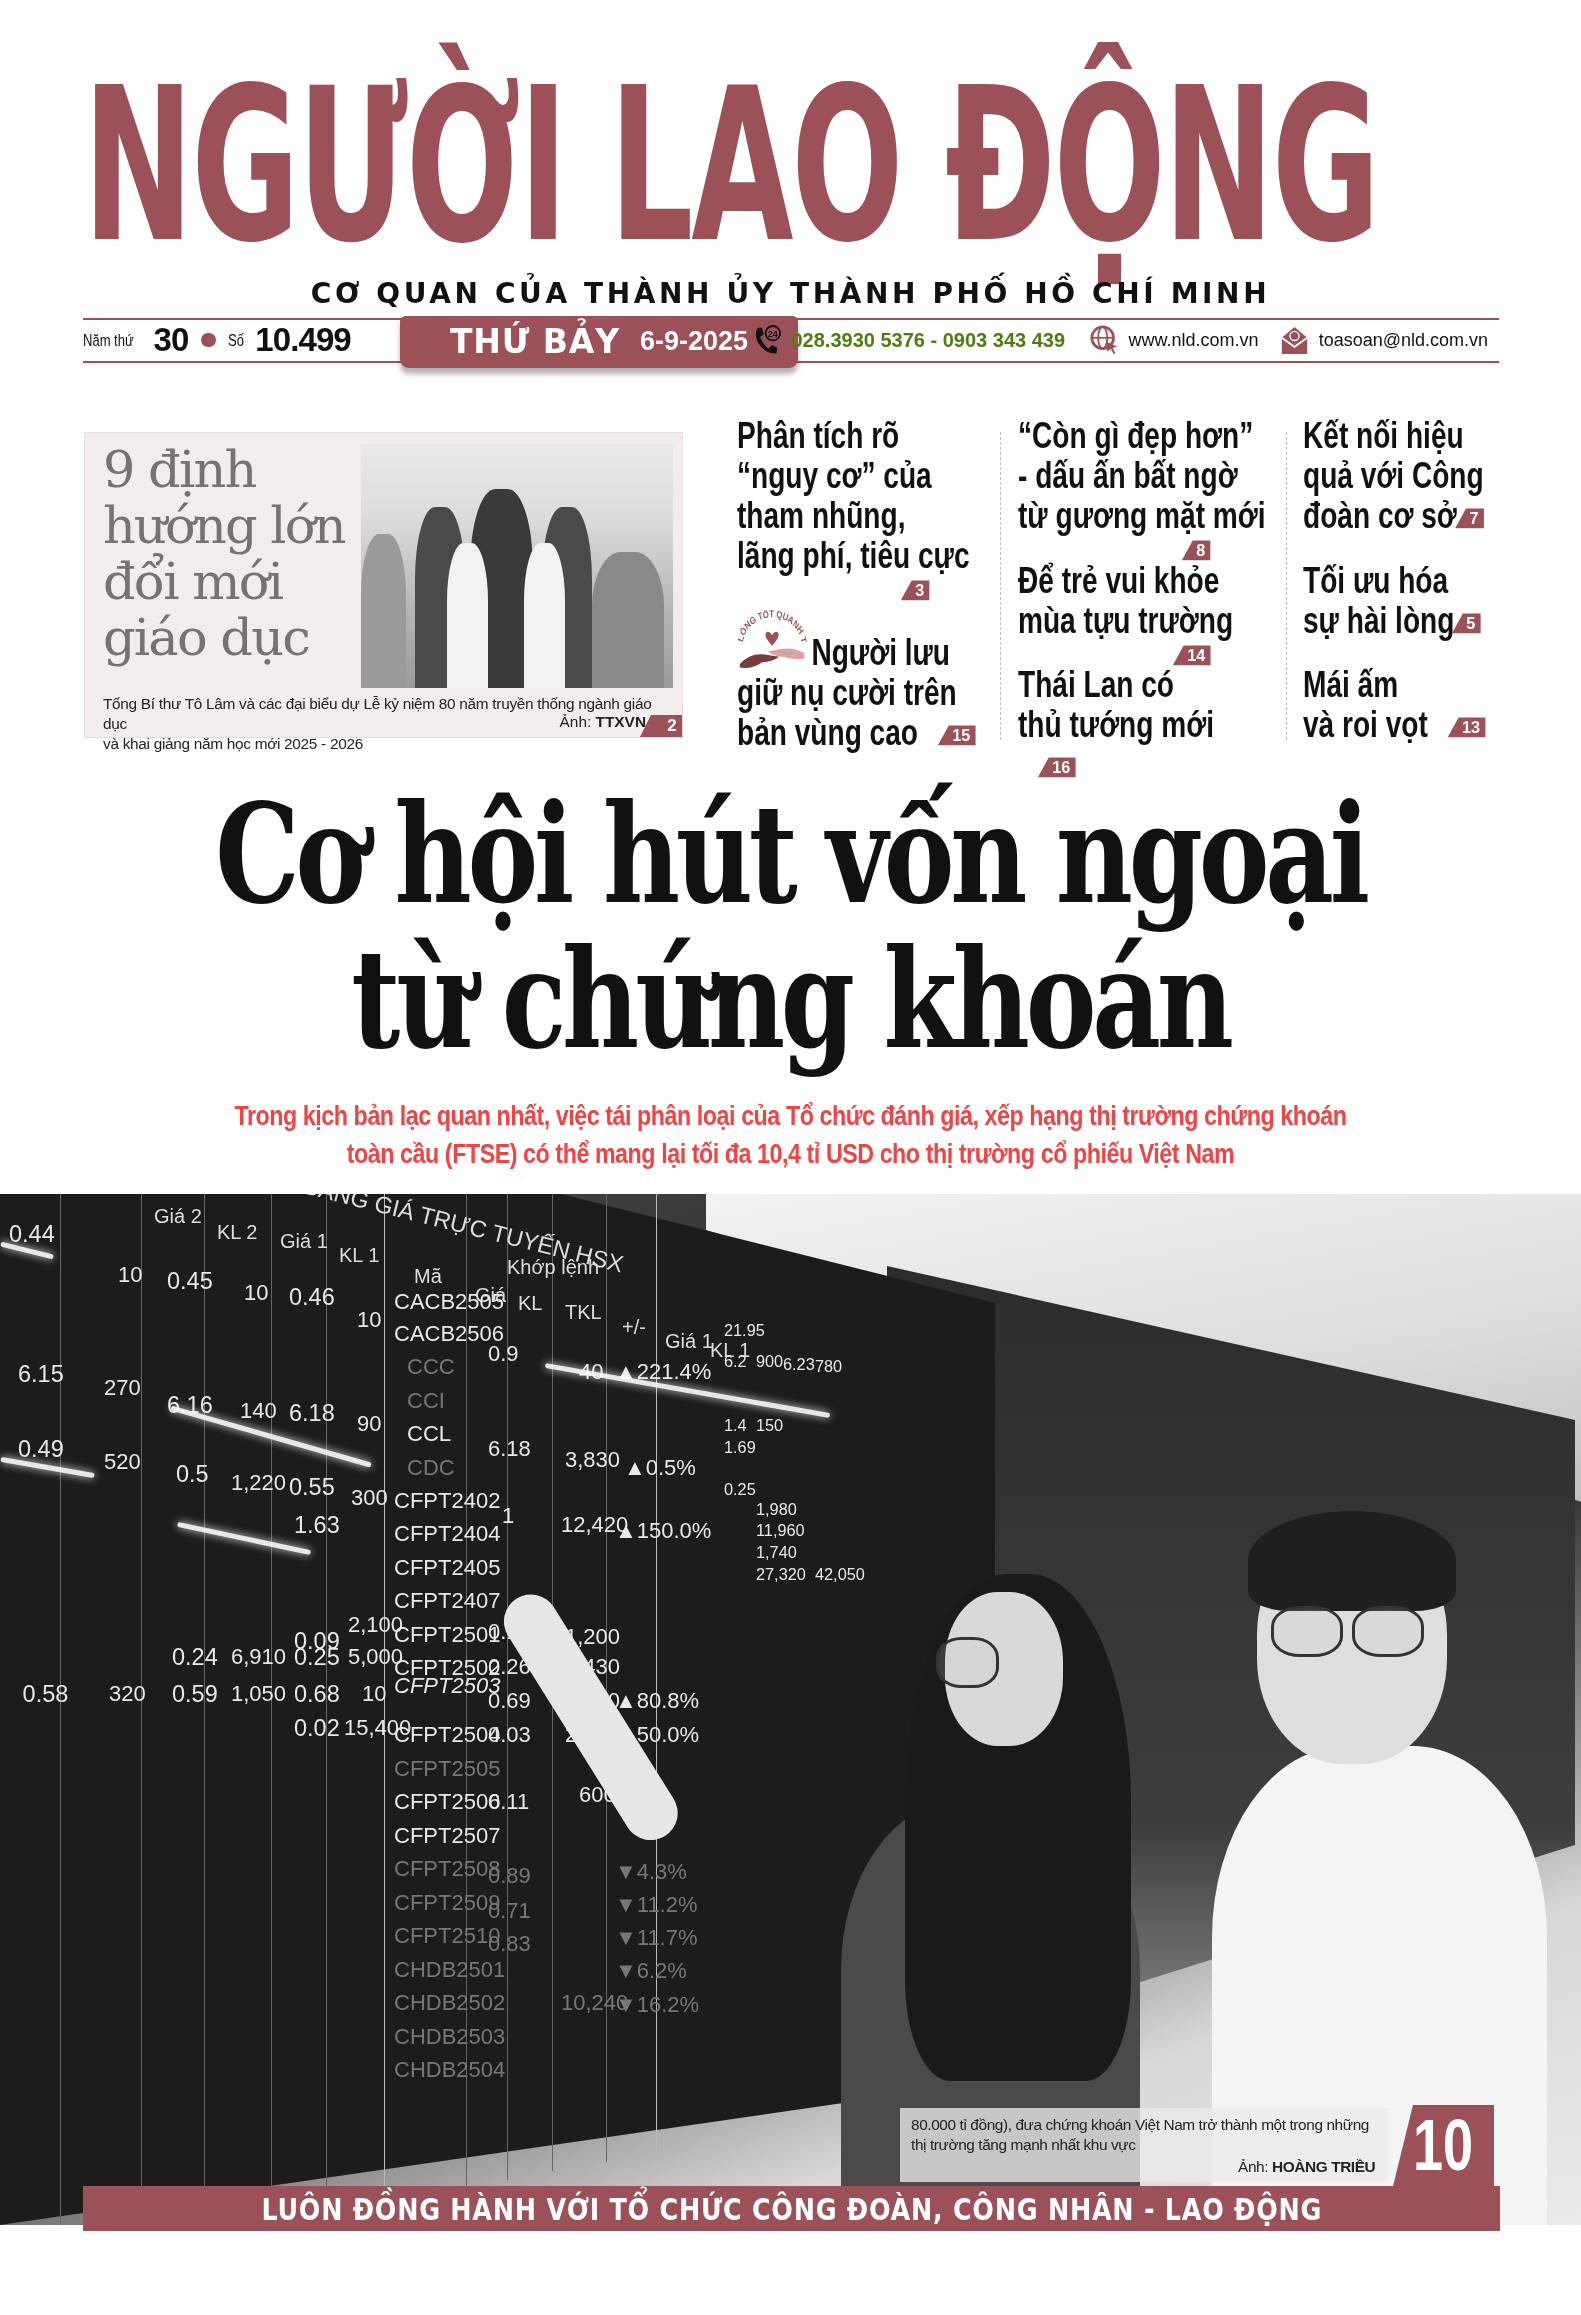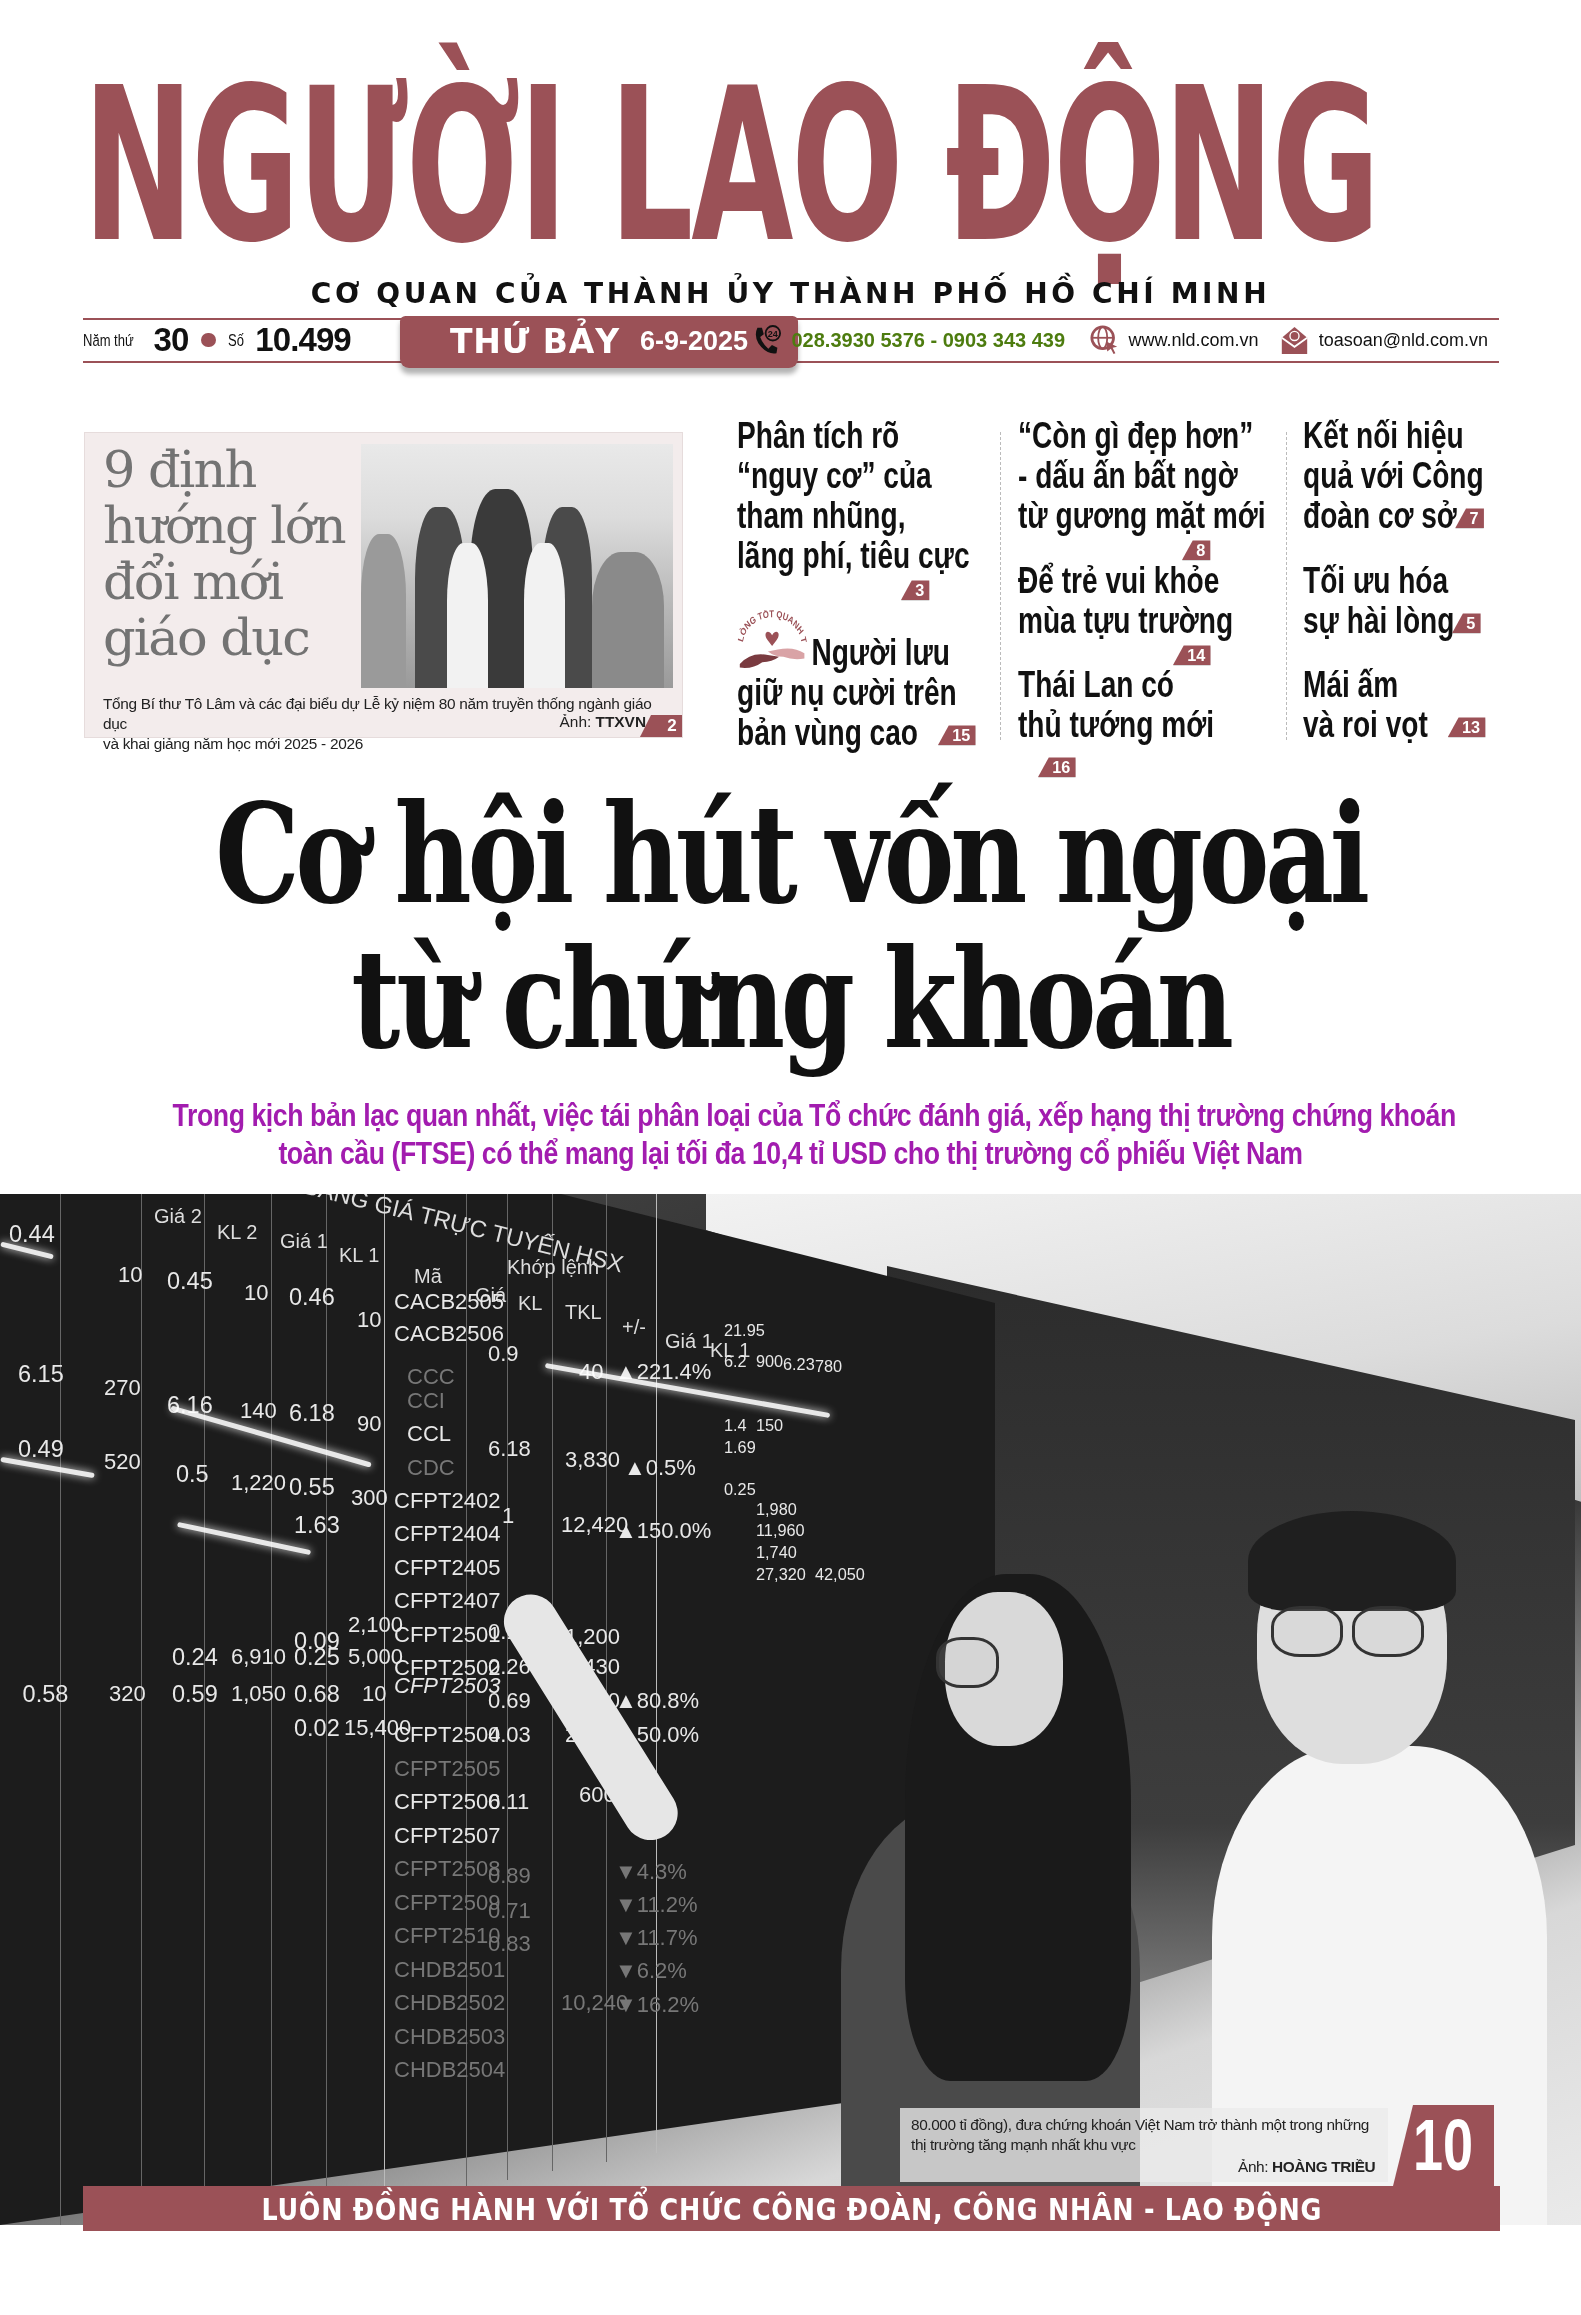--- a/index.html
+++ b/index.html
@@ -105,22 +105,22 @@
 
   
   .headline {
     position: absolute; left: 0; top: 782px; width: 1581px; text-align: center;
     font-family: "DejaVu Serif", serif; font-weight: bold; color: #111;
     font-size: 136px; line-height: 145px; letter-spacing: -5.4px;
   }
   .headline div { transform: scaleX(0.78); transform-origin: center; white-space: nowrap; }
   .sapo {
     position: absolute; left: 72px; top: 1097px; width: 1437px; text-align: center;
-    font-family: "Liberation Sans", sans-serif; font-weight: bold; font-size: 31px; line-height: 38px;
-    color: #a21caf; letter-spacing: -0.5px;
+    font-family: "Liberation Sans", sans-serif; font-weight: bold; font-size: 27px; line-height: 38px;
+    color: #ef4444; letter-spacing: -0.5px;
   }
   .sapo div { transform: scaleX(0.86); transform-origin: center; white-space: nowrap; }
 
   
   .photo {
     position: absolute; left: 0; top: 1194px; width: 1581px; height: 1031px; overflow: hidden;
     background: linear-gradient(160deg, #4a4a4a 0%, #2a2a2a 35%, #3a3a3a 55%, #d8d8d8 80%, #eaeaea 100%);
   }
   .board {
     position: absolute; left: 0; top: 0; width: 995px; height: 1031px;
@@ -356,21 +356,21 @@
     <div class="hdr" style="left:507px;top:62px;">Khớp lệnh</div>
     <div class="hdr" style="left:475px;top:90px;">Giá</div>
     <div class="hdr" style="left:518px;top:98px;">KL</div>
     <div class="hdr" style="left:565px;top:107px;">TKL</div>
     <div class="hdr" style="left:622px;top:122px;">+/-</div>
     <div class="hdr" style="left:665px;top:136px;">Giá 1</div>
     <div class="hdr" style="left:710px;top:145px;">KL 1</div>
 
     <div class="cell" style="left:394px;top:95px;">CACB2505</div>
     <div class="cell" style="left:394px;top:127px;">CACB2506</div>
-    <div class="cell dim" style="left:407px;top:160px;margin-top:10px;">CCC</div>
+    <div class="cell dim" style="left:407px;top:160px;">CCC</div>
     <div class="cell dim" style="left:407px;top:194px;">CCI</div>
     <div class="cell" style="left:407px;top:227px;">CCL</div>
     <div class="cell dim" style="left:407px;top:261px;">CDC</div>
     <div class="cell" style="left:394px;top:294px;">CFPT2402</div>
     <div class="cell" style="left:394px;top:327px;">CFPT2404</div>
     <div class="cell" style="left:394px;top:361px;">CFPT2405</div>
     <div class="cell" style="left:394px;top:394px;">CFPT2407</div>
     <div class="cell" style="left:394px;top:428px;">CFPT2501</div>
     <div class="cell" style="left:394px;top:461px;">CFPT2502</div>
     <div class="cell" style="left:394px;top:479px;font-style:italic;">CFPT2503</div>

